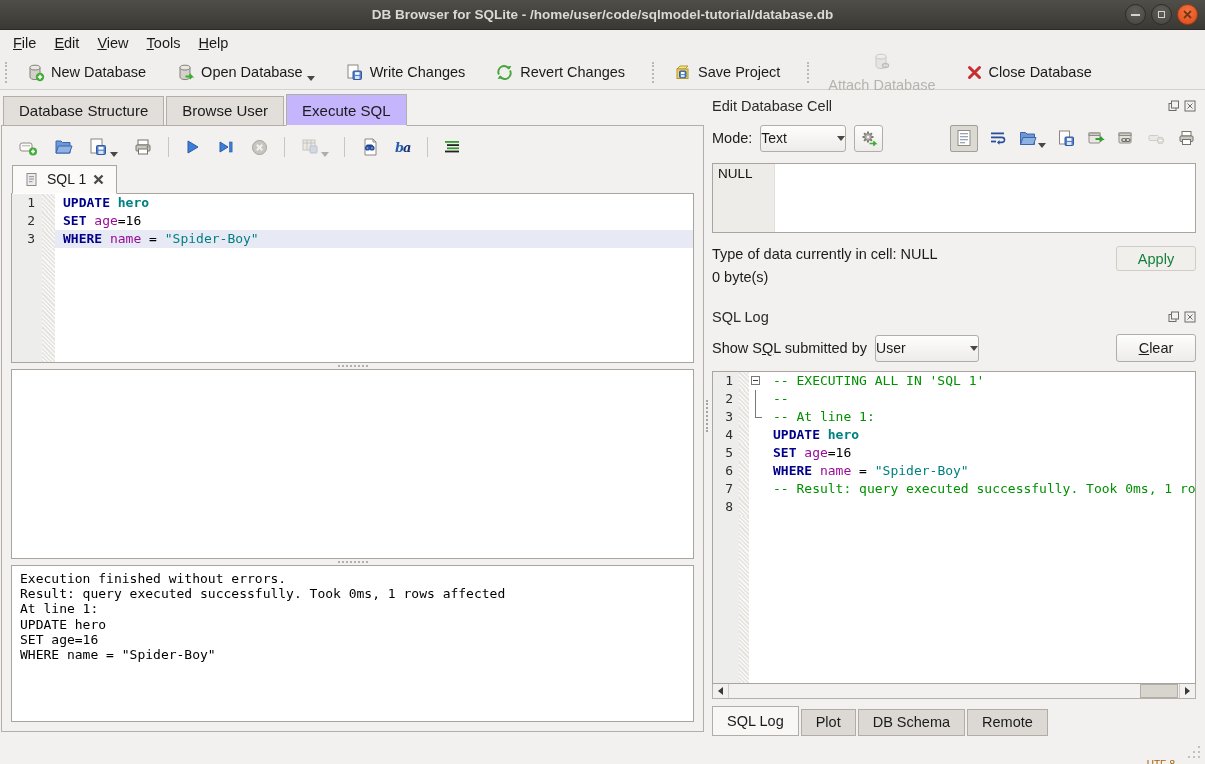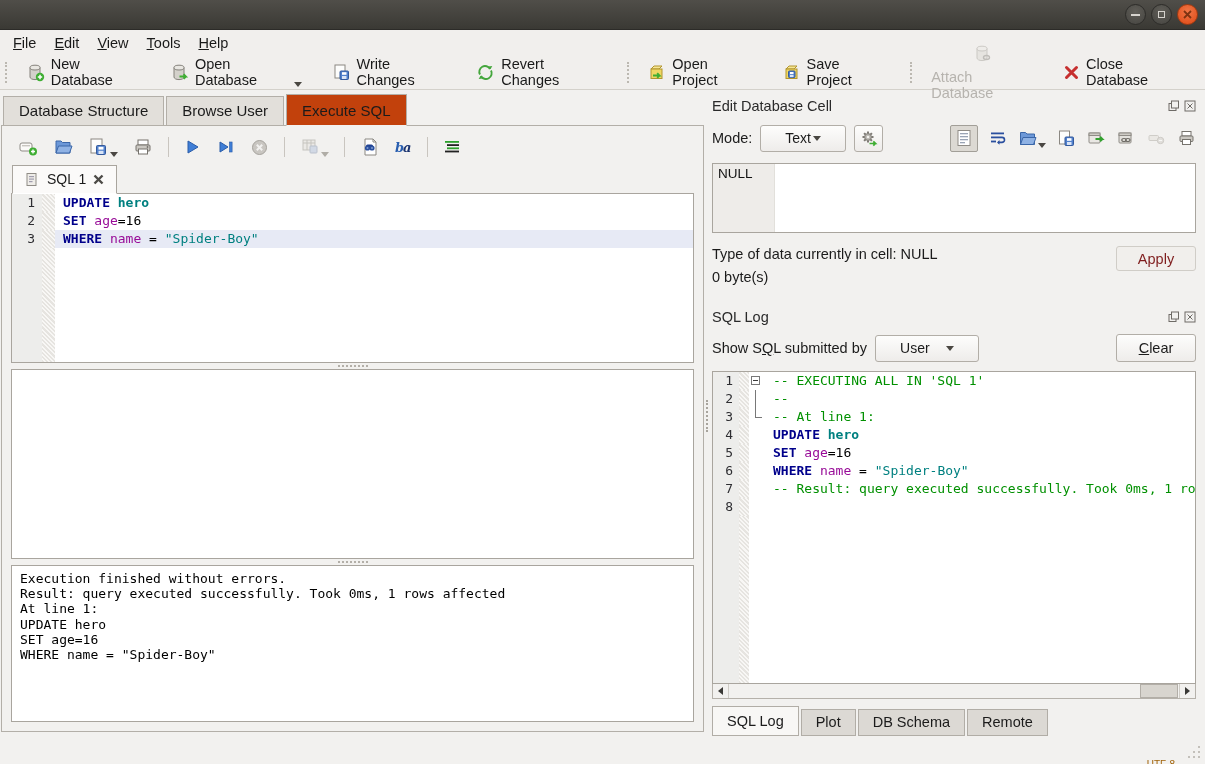--- a/index.html
+++ b/index.html
@@ -30,21 +30,21 @@
   .ic{display:inline-flex;align-items:center;justify-content:center;}
   .dd-caret{width:0;height:0;border-left:4px solid transparent;border-right:4px solid transparent;border-top:5px solid #4a4742;}
   .tb-btn .dd-caret{align-self:flex-end;margin:0 0 1px -2px;}
 
   
   .main{flex:1;display:flex;min-height:0;padding-top:5px;}
   .left-col{width:704px;flex:0 0 704px;display:flex;flex-direction:column;min-height:0;}
   
   .tabs-row{height:30px;flex:0 0 30px;display:flex;align-items:flex-end;padding-left:3px;position:relative;z-index:2;}
   .tab{padding:5px 15px 6px;font-size:15px;color:#1b1b1b;background:#e2dfda;border:1px solid #b3afa8;margin-right:2px;border-bottom:none;}
-  .tab.active{background:#c2410c;padding-top:7px;margin-bottom:-1px;border-bottom:1px solid #f2f1ef;}
+  .tab.active{background:#c4b5fd;padding-top:7px;margin-bottom:-1px;border-bottom:1px solid #f2f1ef;}
   .left-frame{flex:1;border:1px solid #b3afa8;margin:0 0 4px 1px;padding:6px 9px 9px;display:flex;flex-direction:column;min-height:0;box-sizing:border-box;}
 
   
   .sql-toolbar{height:30px;flex:0 0 30px;display:flex;align-items:center;gap:15px;padding-left:7px;}
   .sep{width:1px;height:20px;background:#c9c5bf;}
   .iconbtn{display:flex;align-items:flex-end;}
   
   .sqltab-row{height:31px;flex:0 0 31px;display:flex;align-items:flex-end;padding-left:1px;position:relative;z-index:2;}
   .sqltab{display:flex;align-items:center;gap:7px;padding:5px 12px 6px;background:#fbfaf9;border:1px solid #a9a59e;border-bottom:1px solid #fff;margin-bottom:-1px;font-size:14px;color:#1b1b1b;}
 
@@ -75,24 +75,24 @@
   .vsplit::after{content:"";position:absolute;top:50%;margin-top:-16px;left:2px;height:32px;border-left:2px dotted #a8a49d;}
 
   
   .right-col{flex:1;display:flex;flex-direction:column;min-width:0;min-height:0;padding:0 9px 0 2px;}
   .dock-header{height:22px;flex:0 0 22px;display:flex;align-items:center;font-size:14.5px;color:#2a2a2a;}
   .dock-header .spacer{flex:1;}
   .dockbtn{margin-left:4px;display:flex;}
   .mode-row{height:34px;flex:0 0 34px;display:flex;align-items:center;gap:8px;margin-top:4px;}
   .lbl{font-size:14.5px;color:#1b1b1b;}
   .selectbox{height:27px;border:1px solid #b2aea7;border-radius:3px;background:linear-gradient(#fdfdfc,#eeecea);
-    display:flex;align-items:center;justify-content:space-between;padding:0 24px;font-size:14px;color:#1b1b1b;box-sizing:border-box;}
+    display:flex;align-items:center;justify-content:space-between;padding:0 0;font-size:14px;color:#1b1b1b;box-sizing:border-box;}
   .btn{height:28px;border:1px solid #b2aea7;border-radius:3px;background:linear-gradient(#fdfdfc,#eeecea);
     display:flex;align-items:center;justify-content:center;font-size:14.5px;color:#1b1b1b;box-sizing:border-box;}
-  .btn.disabled{color:#7f1d1d;background:#f1efec;border-color:#d0cdc7;}
+  .btn.disabled{color:#15803d;background:#f1efec;border-color:#d0cdc7;}
   .sqbtn{width:29px;height:27px;border:1px solid #b2aea7;border-radius:3px;background:linear-gradient(#fdfdfc,#eeecea);
     display:flex;align-items:center;justify-content:center;box-sizing:border-box;}
   .mode-icons{margin-left:auto;display:flex;align-items:center;gap:11px;}
   .pressed{width:28px;height:27px;background:#dcd9d3;border:1px solid #a29f98;border-radius:2px;display:flex;align-items:center;justify-content:center;box-sizing:border-box;}
 
   .cell-editor{height:70px;flex:0 0 70px;margin:8px 0 7px;display:flex;overflow:hidden;}
   .cell-gutter{width:62px;flex:0 0 62px;background:#eeece9;border-right:1px solid #e2e0db;padding:2px 0 0 5px;
     font-size:13.5px;color:#111;box-sizing:border-box;}
   .cell-info{flex:0 0 58px;position:relative;margin:2px 0 6px;}
   .cell-info .line1{font-size:14.5px;color:#1b1b1b;margin-top:4px;}
@@ -129,20 +129,21 @@
   .encoding{position:absolute;right:30px;top:23px;font-size:10px;color:#a16207;}
   .grip{position:absolute;right:5px;bottom:6px;width:2px;height:2px;background:#c3c0ba;
     box-shadow:-5px 0 #c3c0ba,-10px 0 #c3c0ba,0 -5px #c3c0ba,-5px -5px #c3c0ba,0 -10px #c3c0ba;}
 </style>
 </head>
 <body>
 
 <div class="window">
 
   <div class="titlebar">
+    <div class="title">DB Browser for SQLite - /home/user/code/sqlmodel-tutorial/database.db</div>
     <div class="winbtns">
       <div class="wbtn">
           <span class="g-min"></span>
         </div>
       <div class="wbtn">
           <span class="g-max"></span>
         </div>
       <div class="wbtn closebtn">
         <svg width="9" height="9" viewBox="0 0 9 9">
             <path d="M1 1l7 7M8 1L1 8" stroke="#7e3311" stroke-width="1.8"></path>
@@ -206,30 +207,20 @@
             <path d="M14.5 6.2l1.8-3.2-4 .4z" fill="#44a63c"></path>
             <path d="M15 7.5A5.5 5.5 0 0 1 5 13" stroke="#44a63c" stroke-width="1.9"></path>
             <path d="M4.5 12.8l-1.8 3.2 4-.4z" fill="#44a63c"></path>
           </svg>
       </span>
       <span>Revert Changes</span>
     </div>
 
     <div class="tb-grip"></div>
 
-    <div class="tb-btn">
-      <span class="ic">
-        <svg width="19" height="19" viewBox="0 0 19 19">
-            <path d="M4 6l3-3h8l-3 3z" fill="#f6e695" stroke="#b2952e"></path>
-            <rect x="4" y="6" width="11" height="9.5" fill="#efd763" stroke="#b2952e"></rect>
-            <path d="M6 12.5h6.5l-2.3-2.3M12.5 12.5l-2.3 2.3" stroke="#3fae33" stroke-width="1.8" fill="none"></path>
-          </svg>
-      </span>
-      <span>Open Project</span>
-    </div>
 
     <div class="tb-btn">
       <span class="ic">
         <svg width="19" height="19" viewBox="0 0 19 19">
             <path d="M4 6l3-3h8l-3 3z" fill="#f6e695" stroke="#b2952e"></path>
             <rect x="4" y="6" width="11" height="9.5" fill="#efd763" stroke="#b2952e"></rect>
             <rect x="6.5" y="8" width="6.5" height="6.5" rx="0.8" fill="#5181cd" stroke="#33599c"></rect>
             <rect x="8" y="9" width="3.5" height="2" fill="#fff"></rect>
             <rect x="8" y="11.8" width="3.5" height="2.4" fill="#d9e4f6"></rect>
           </svg>

